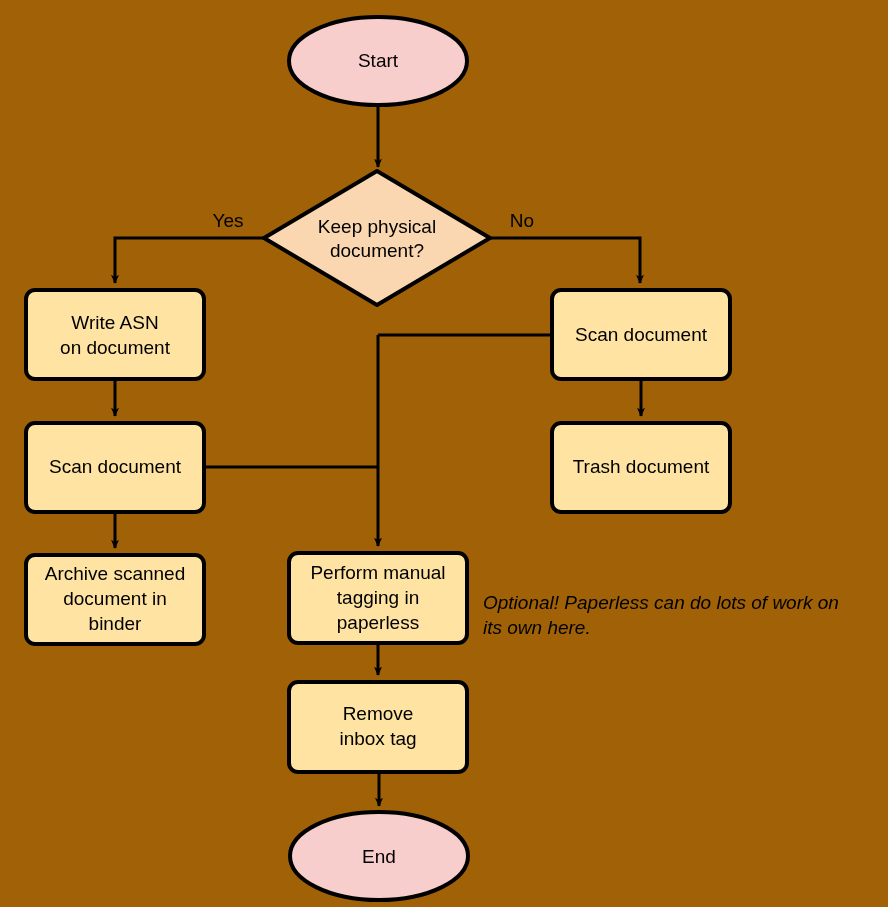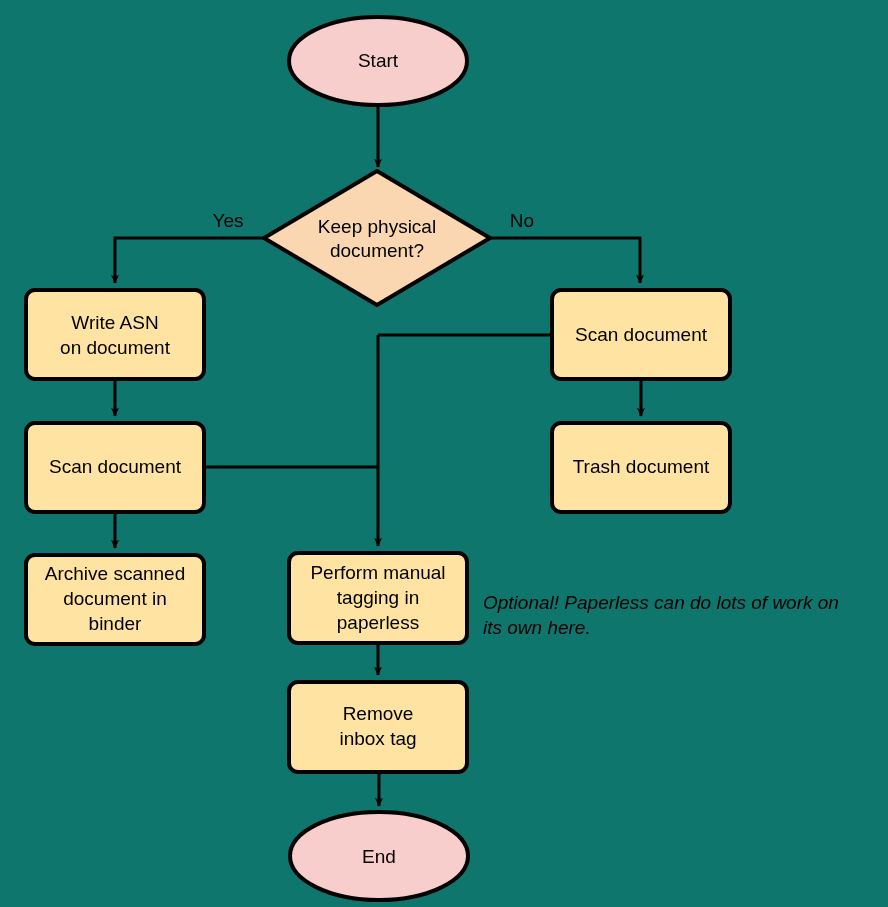--- a/index.html
+++ b/index.html
@@ -8,21 +8,21 @@
     padding: 0;
     background: #ffffff;
   }
   body {
     font-family: "Liberation Sans", sans-serif;
   }
   #canvas {
     position: relative;
     width: 888px;
     height: 907px;
-    background: #0f766e;
+    background: #a16207;
     overflow: hidden;
   }
   #flow-svg {
     position: absolute;
     left: 0;
     top: 0;
     width: 888px;
     height: 907px;
     display: block;
   }

